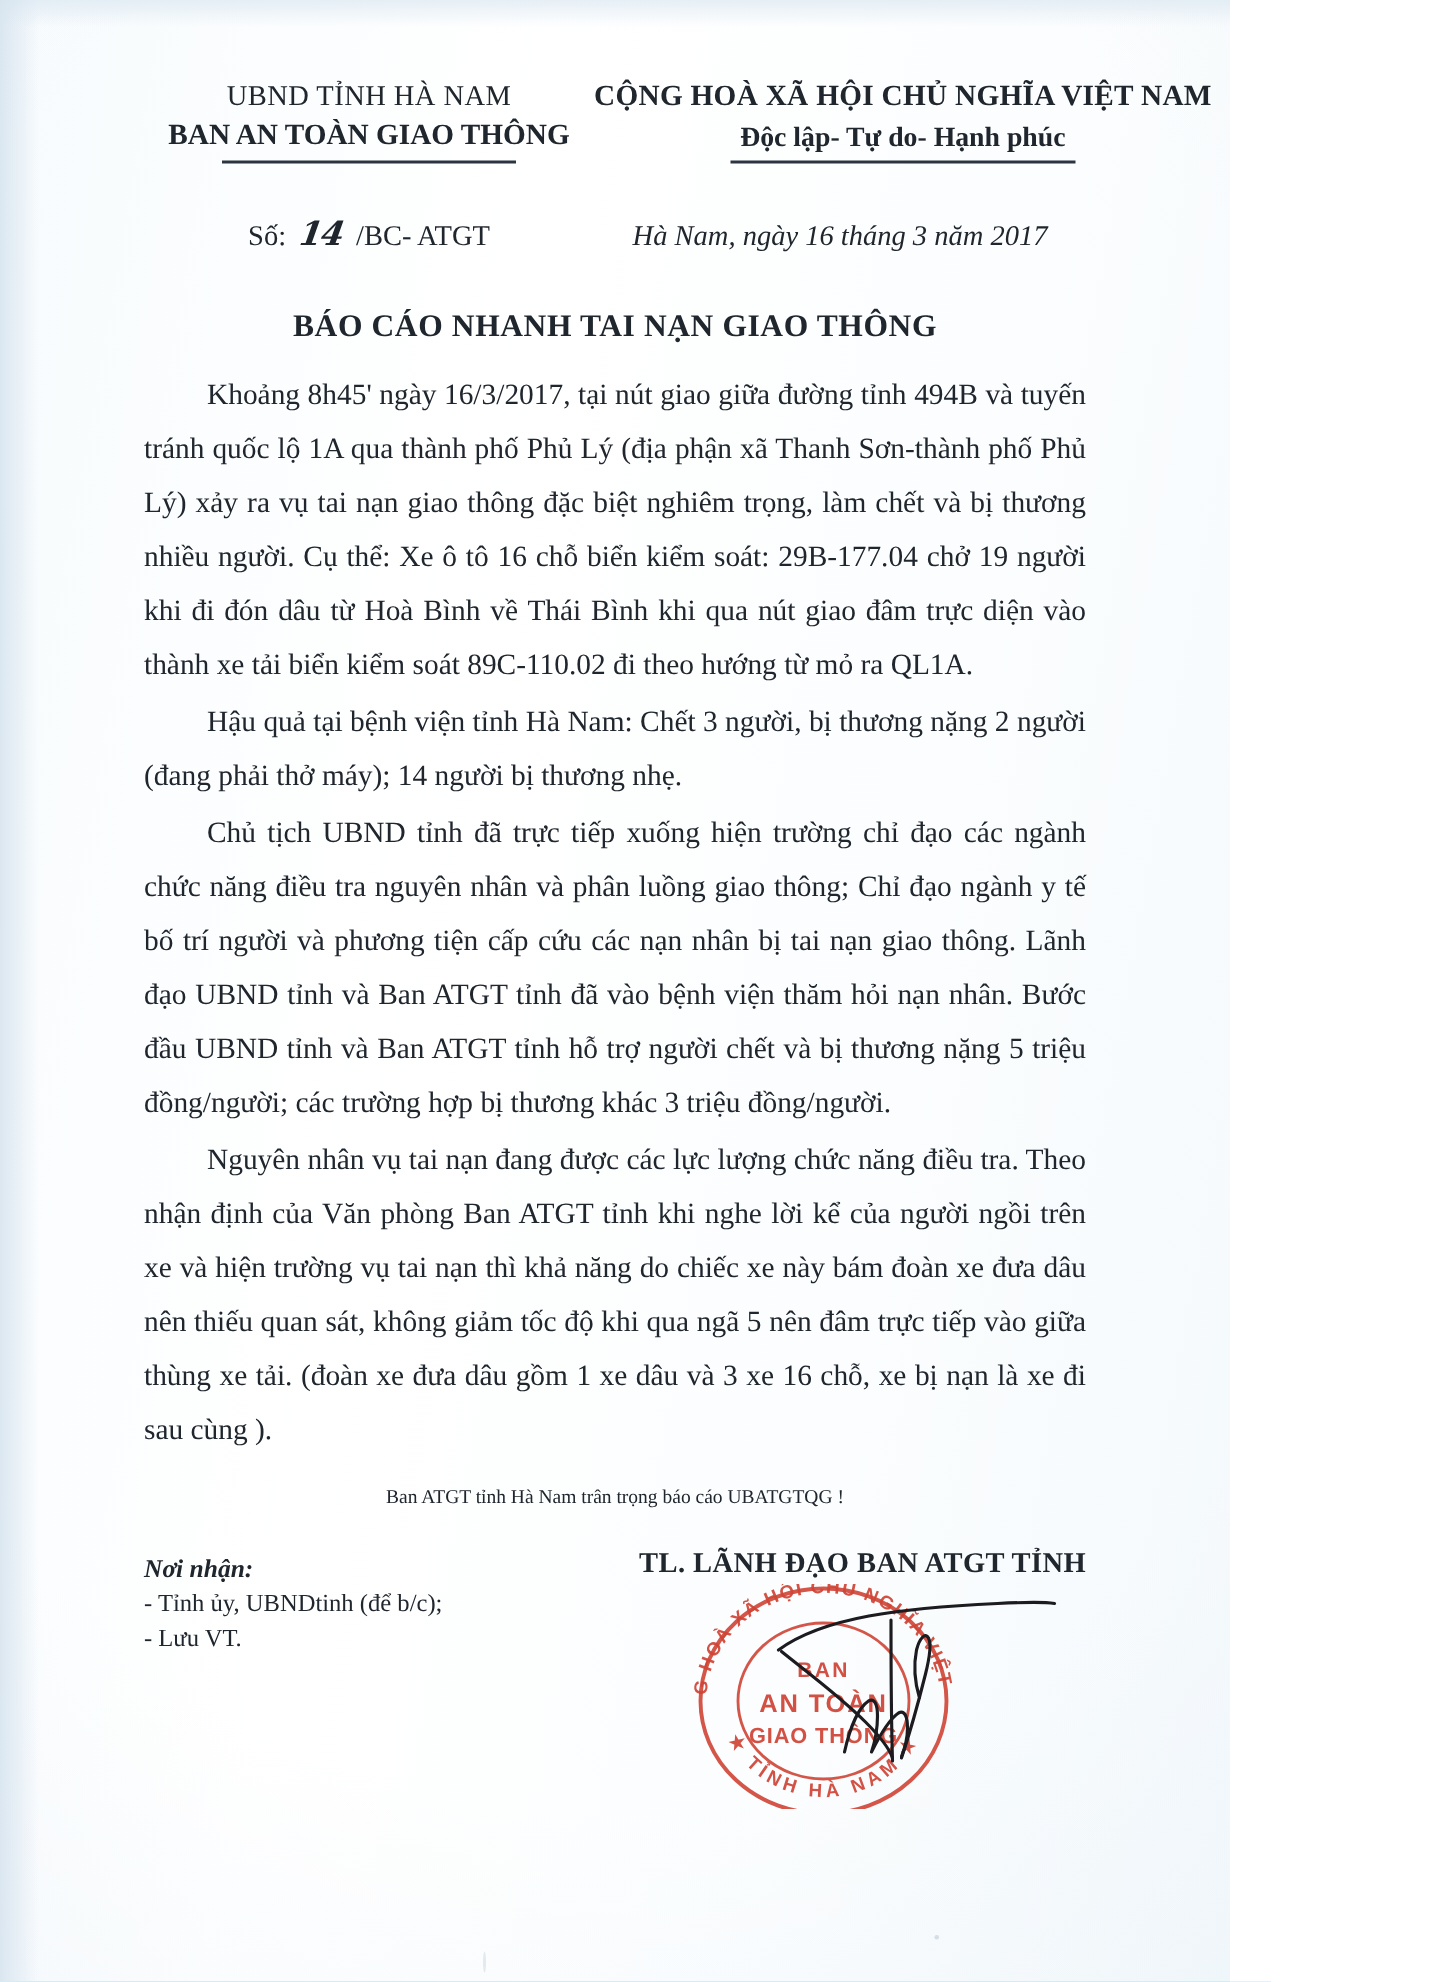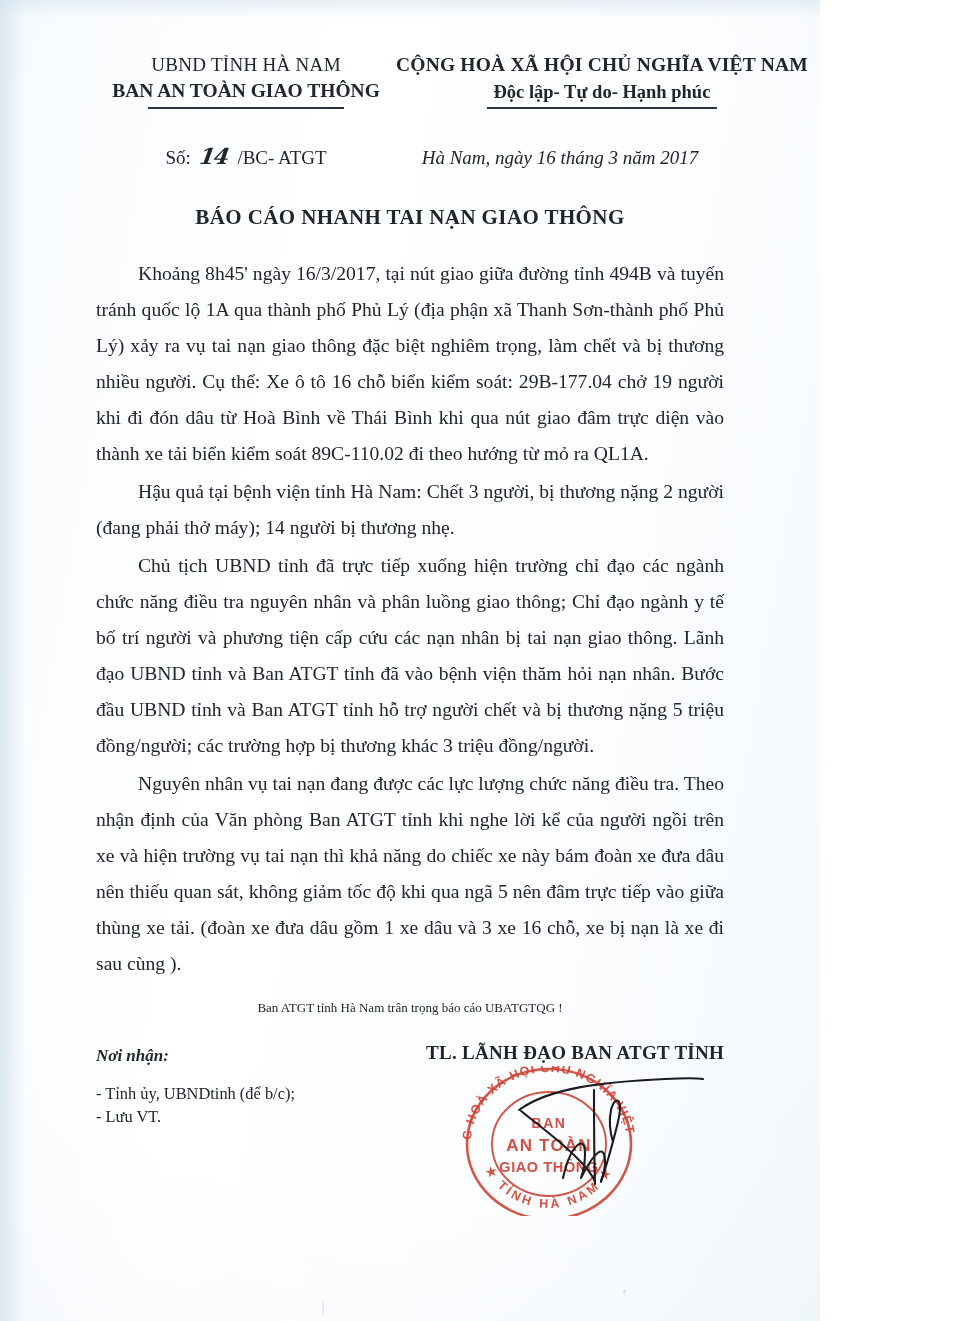--- a/index.html
+++ b/index.html
@@ -133,21 +133,21 @@
   .doc-title {
     text-align: center;
     font-size: 21px;
     font-weight: bold;
     letter-spacing: 0.4px;
     margin-top: 36px;
   }
 
   
   .body-text {
-    margin-top: 26px;
+    margin-top: 16px;
   }
   .para {
     font-size: 19.6px;
     line-height: 36px;
     text-align: justify;
     text-indent: 42px;
     margin: 0 0 2px 0;
     hyphens: none;
   }
   .closing {
@@ -165,21 +165,21 @@
   }
   .recipients {
     width: 330px;
     flex: 0 0 auto;
     padding-top: 4px;
   }
   .recipients-title {
     font-style: italic;
     font-weight: bold;
     font-size: 17px;
-    margin-bottom: 16px;
+    margin-bottom: 1px;
   }
   .recipient-item {
     font-size: 16.4px;
     line-height: 23px;
   }
   .sig-block {
     flex: 1 1 auto;
     text-align: center;
     position: relative;
   }

